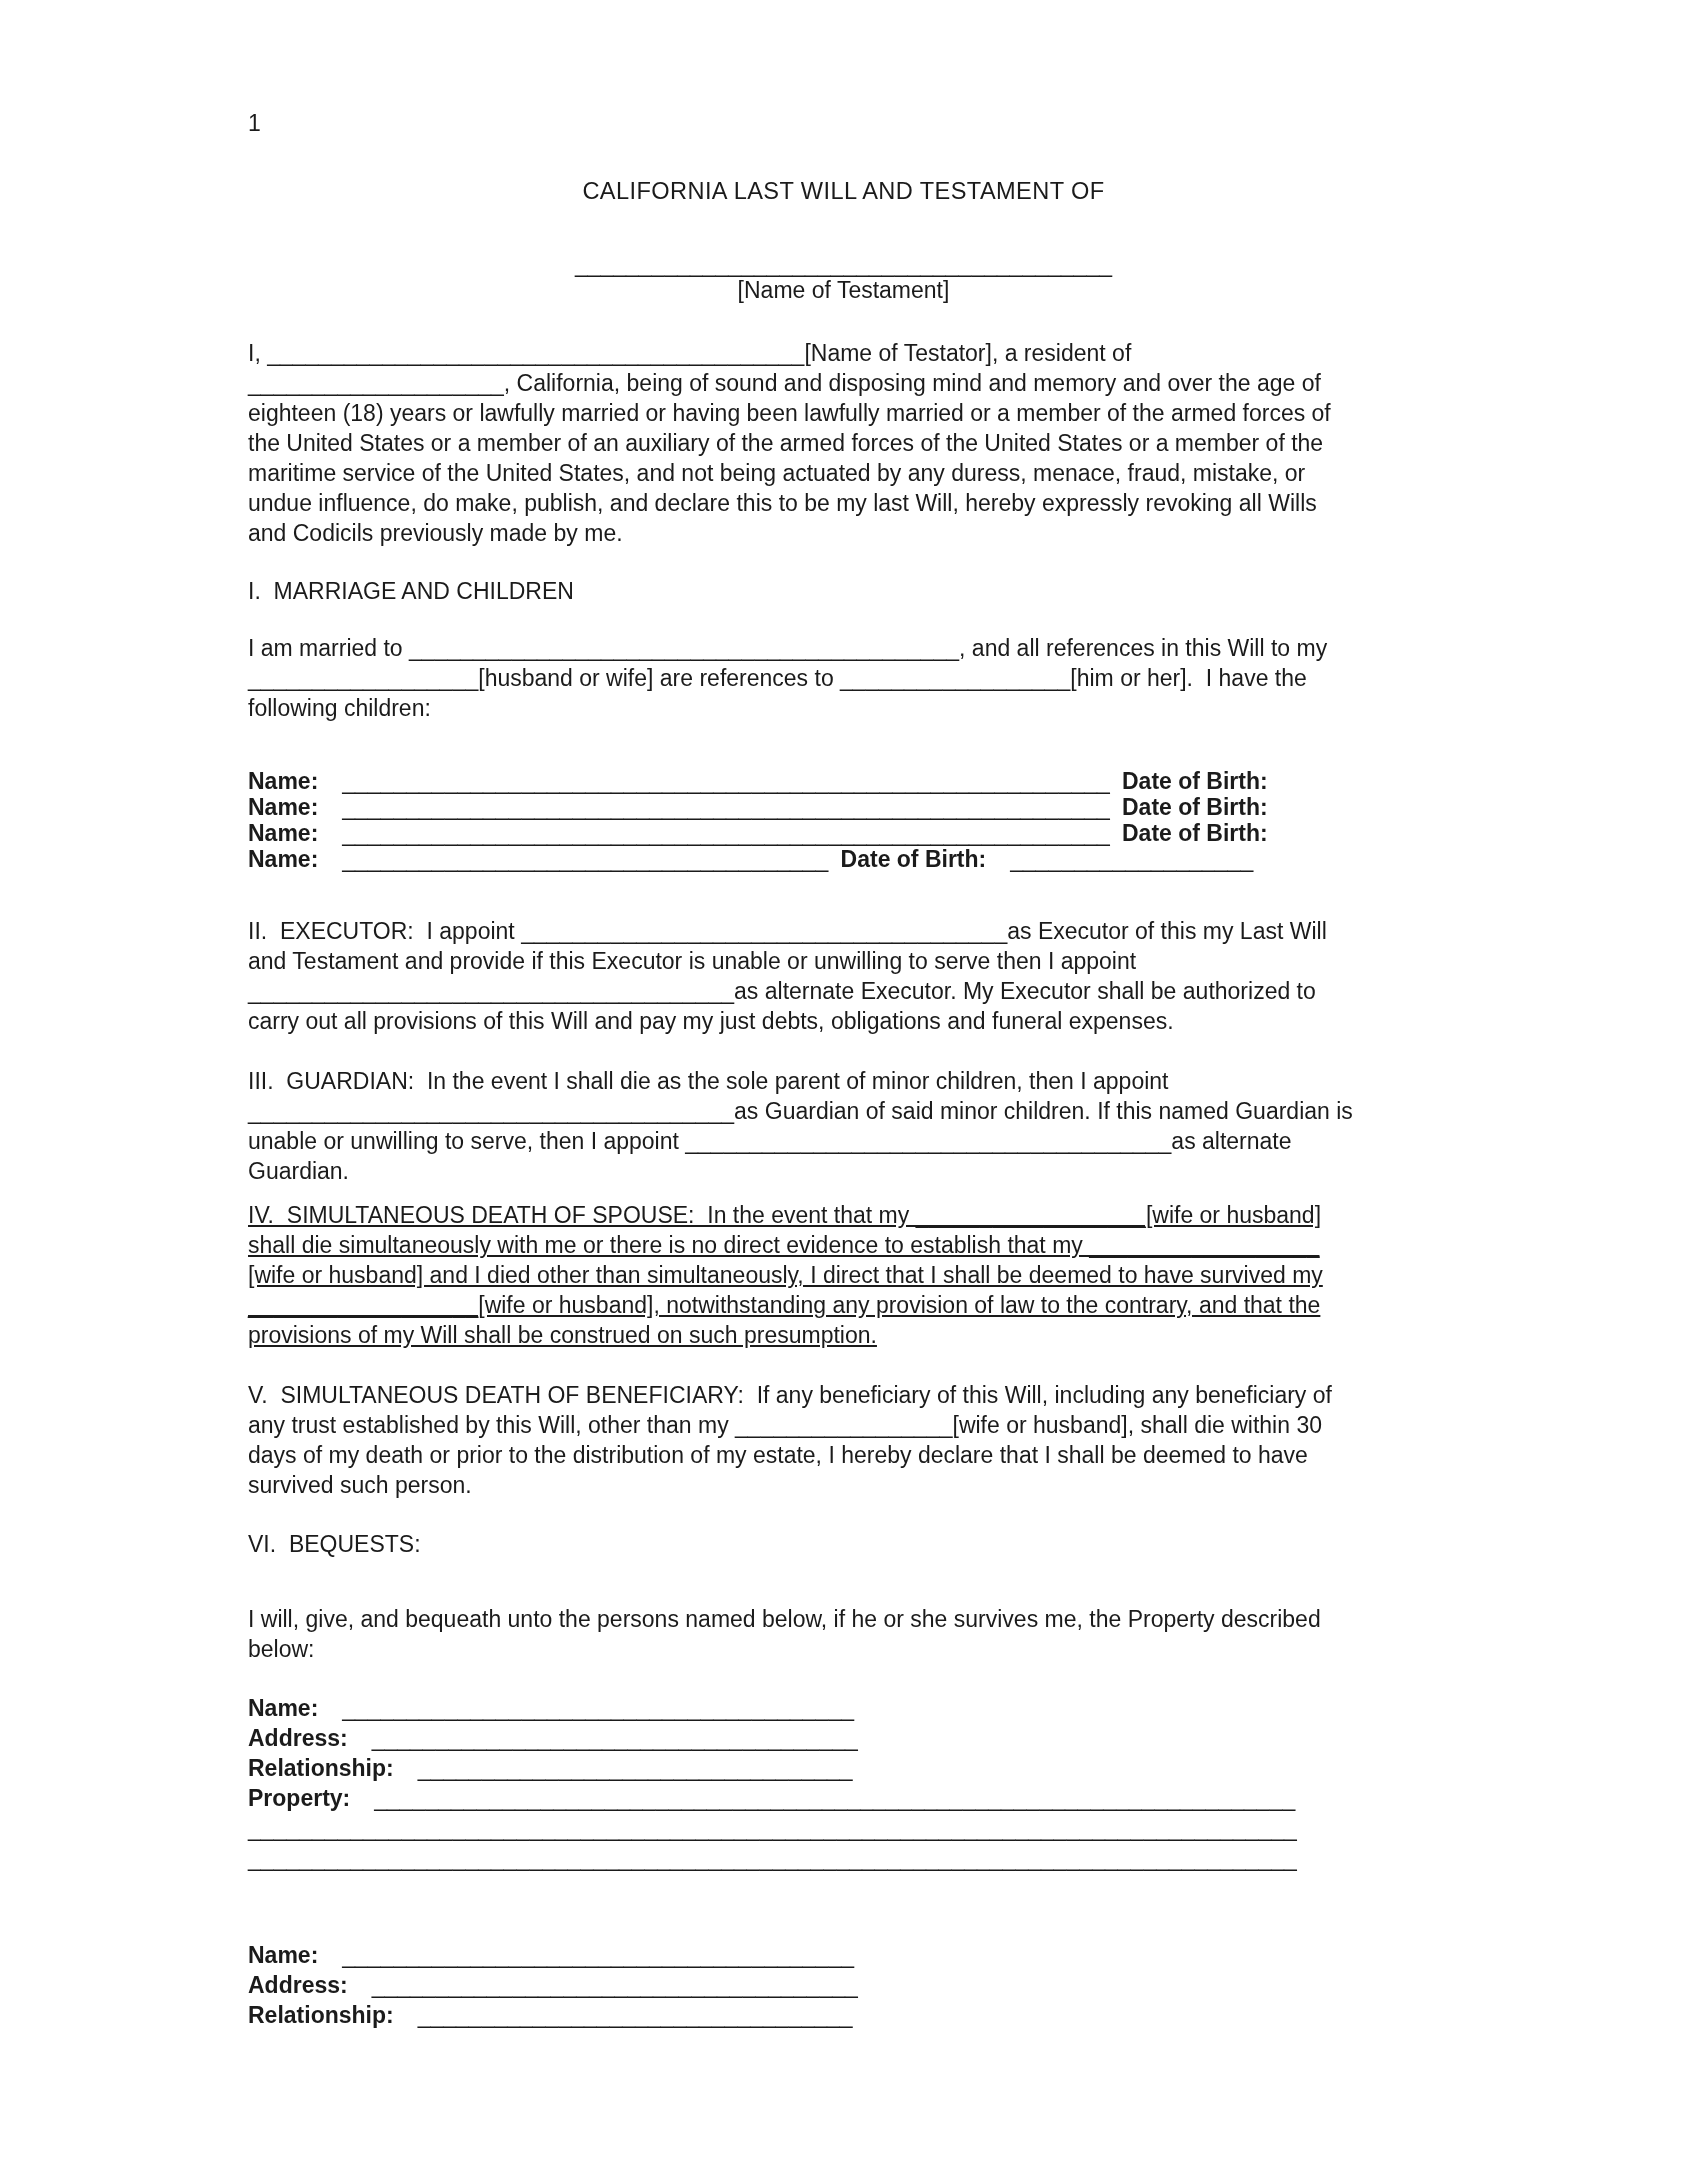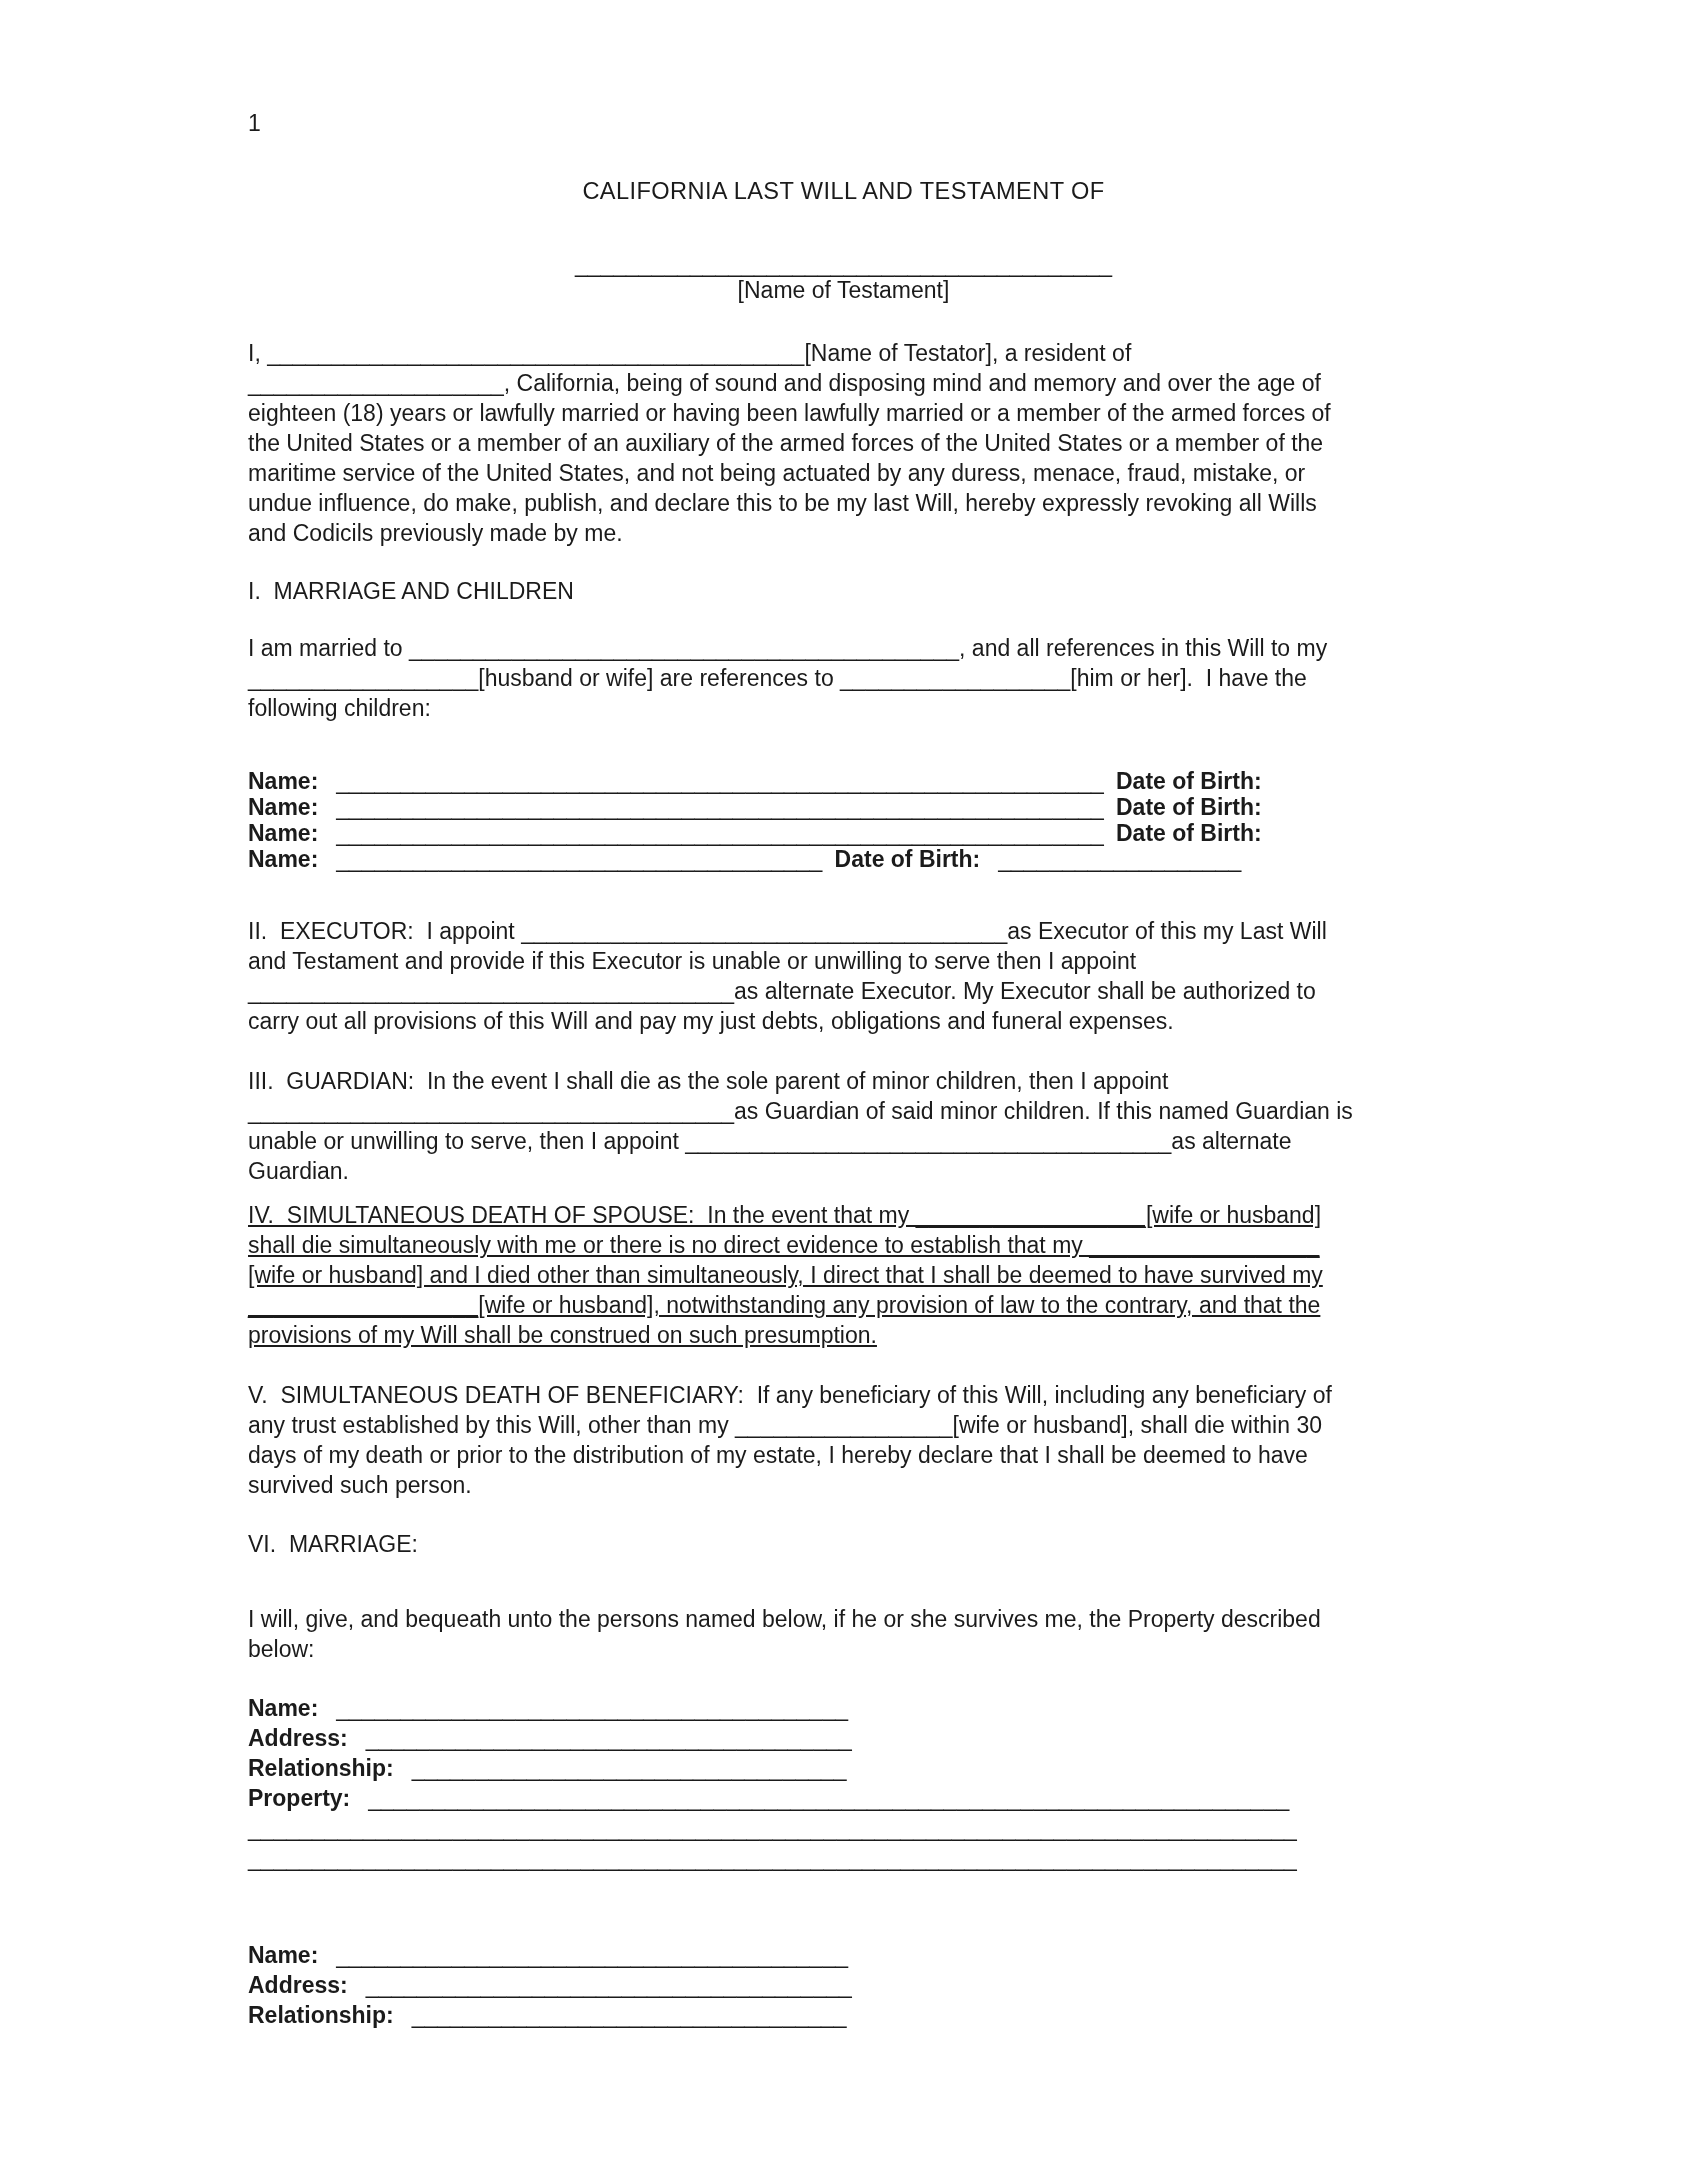--- a/index.html
+++ b/index.html
@@ -18,21 +18,21 @@
     line-height: 30px;
     box-sizing: border-box;
     padding: 108px 248px 0 248px;
     overflow: hidden;
   }
   .para {
     white-space: pre-wrap;
     margin: 0;
   }
   .lbl { font-weight: 700; }
-  .blank { margin-left: 18px; }
+  .blank { margin-left: 24px; }
   .dob-lbl { margin-left: 12.2px; }
 
   .page-number { }
   .doc-title {
     margin-top: 38px;
     text-align: center;
     font-size: 23.6px;
     letter-spacing: 0.4px;
   }
   .name-block {
@@ -114,21 +114,21 @@
 shall die simultaneously with me or there is no direct evidence to establish that my __________________
 [wife or husband] and I died other than simultaneously, I direct that I shall be deemed to have survived my
 __________________[wife or husband], notwithstanding any provision of law to the contrary, and that the
 provisions of my Will shall be construed on such presumption.</div>
 
   <div class="para beneficiary-para">V.  SIMULTANEOUS DEATH OF BENEFICIARY:  If any beneficiary of this Will, including any beneficiary of
 any trust established by this Will, other than my _________________[wife or husband], shall die within 30
 days of my death or prior to the distribution of my estate, I hereby declare that I shall be deemed to have
 survived such person.</div>
 
-  <div class="para heading-bequests">VI.  MARRIAGE:</div>
+  <div class="para heading-bequests">VI.  BEQUESTS:</div>
 
   <div class="para bequests-intro">I will, give, and bequeath unto the persons named below, if he or she survives me, the Property described
 below:</div>
 
   <div class="entry entry-1">
     <div class="field-line">
       <span class="lbl">Name:</span><span class="blank">________________________________________</span>
     </div>
     <div class="field-line">
       <span class="lbl">Address:</span><span class="blank">______________________________________</span>

